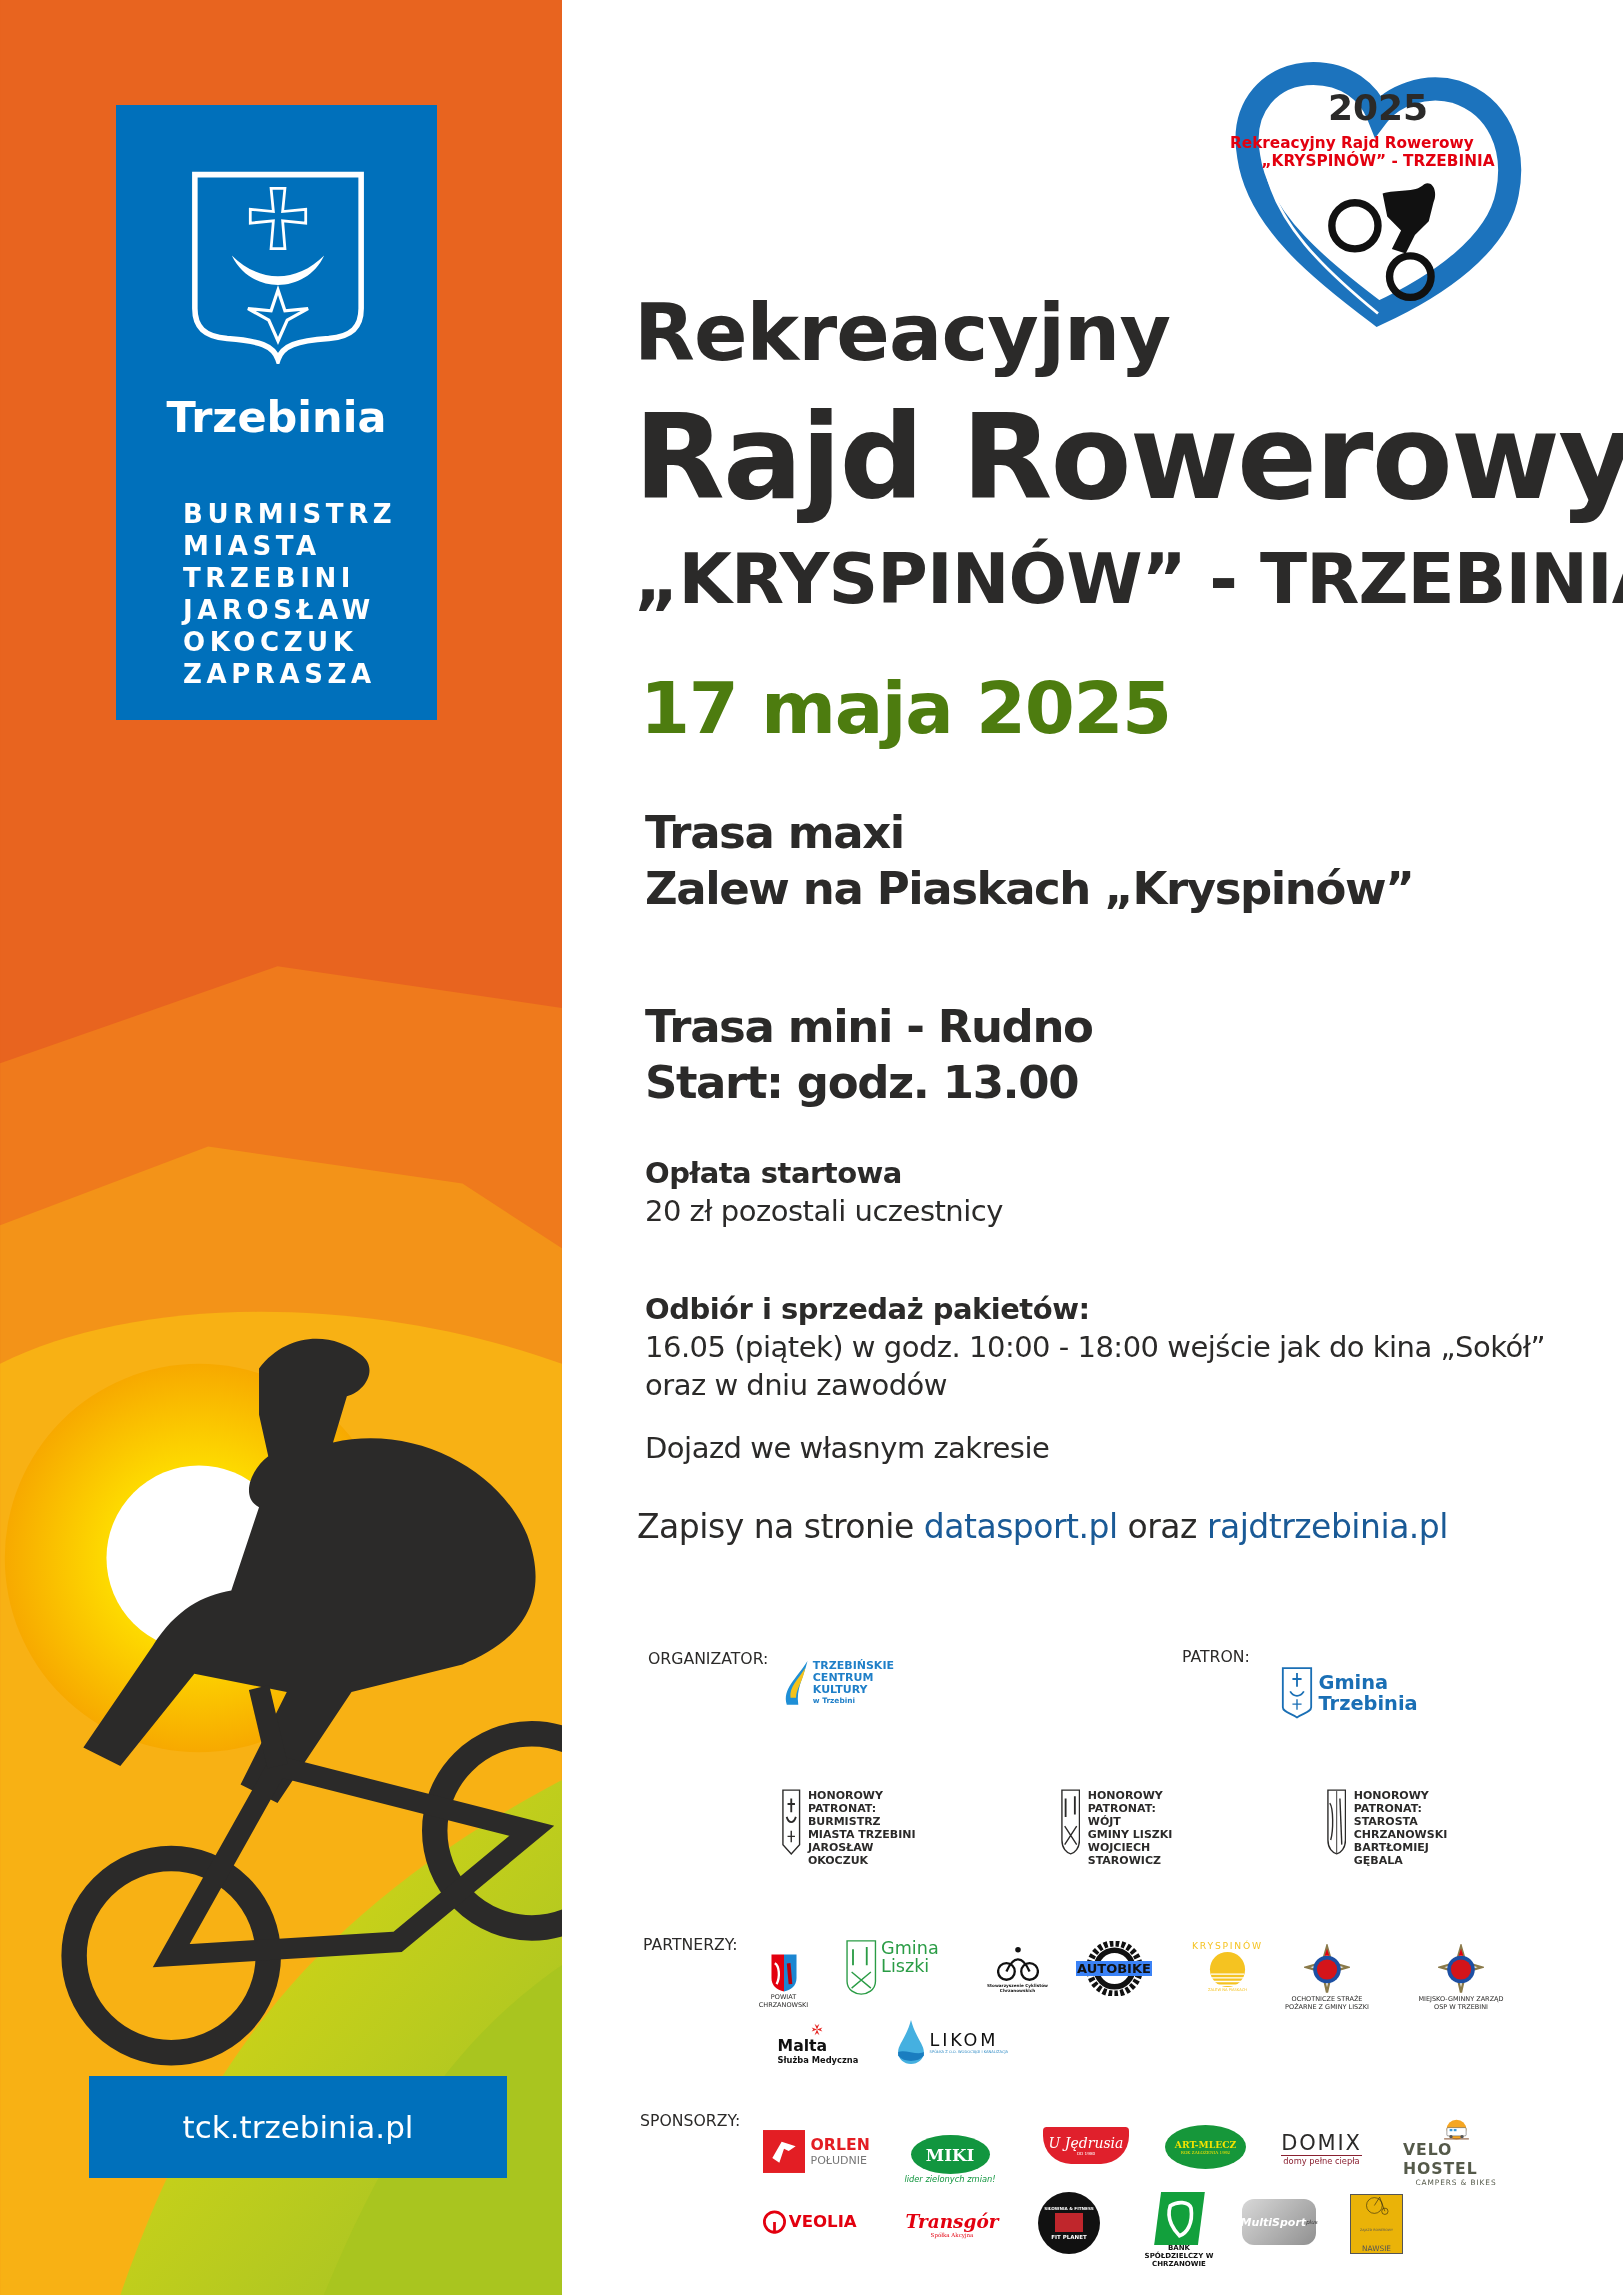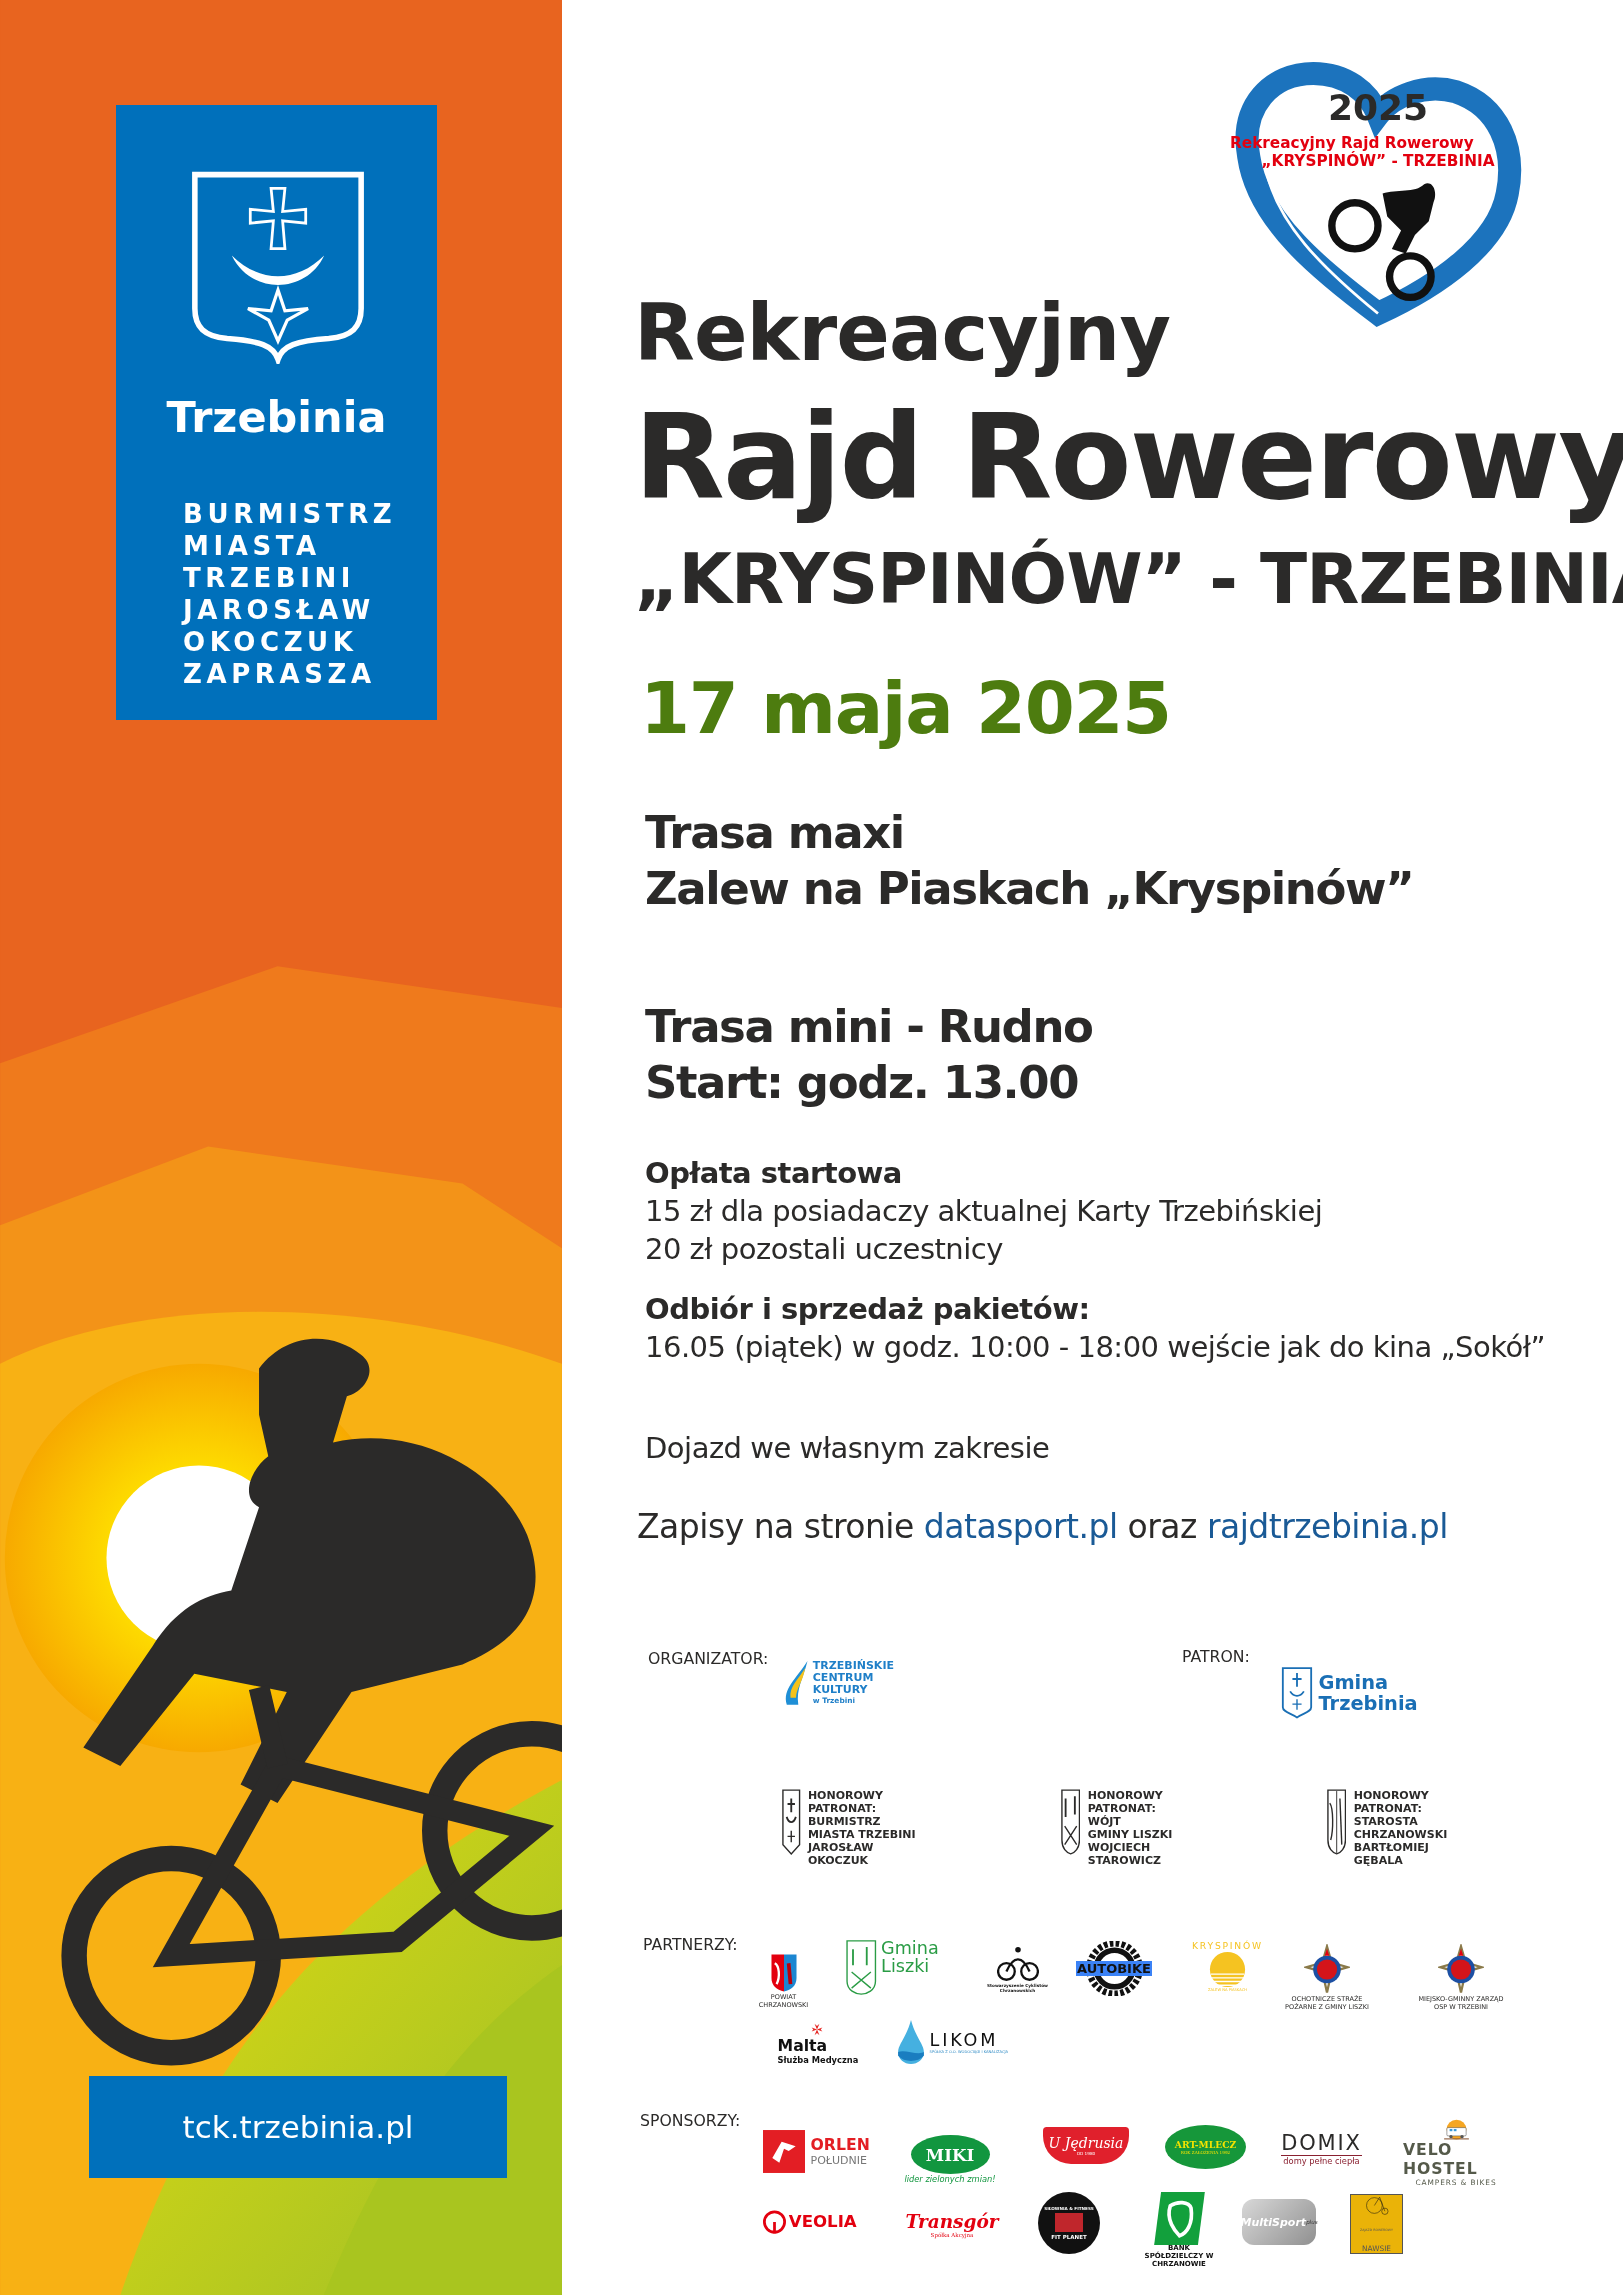--- a/index.html
+++ b/index.html
@@ -105,27 +105,27 @@
   <div>Trasa maxi</div>
   <div>Zalew na Piaskach „Kryspinów”</div>
 </div>
 <div class="route" style="top:999px;">
   <div>Trasa mini - Rudno</div>
   <div>Start: godz. 13.00</div>
 </div>
 
 <div class="info" style="top:1154px;">
   <div class="h">Opłata startowa</div>
-  <div>15 zł dla posiadaczy aktualnej Karty Trzebińskiej</div>
   <div>20 zł pozostali uczestnicy</div>
 </div>
 
 <div class="info" style="top:1290px;">
   <div class="h">Odbiór i sprzedaż pakietów:</div>
   <div>16.05 (piątek) w godz. 10:00 - 18:00 wejście jak do kina „Sokół”</div>
+  <div>oraz w dniu zawodów</div>
 </div>
 
 <div class="info" style="top:1429px;">Dojazd we własnym zakresie</div>
 
 <div class="signup">
   <span>Zapisy na stronie </span><span class="link">datasport.pl</span><span> oraz </span><span class="link">rajdtrzebinia.pl</span>
 </div>
 
 <div class="lbl" style="left:648px; top:1649px;">ORGANIZATOR:</div>
 <div class="logo" style="left:782px; top:1658px; width:153px; height:51px; justify-content:flex-start;">

